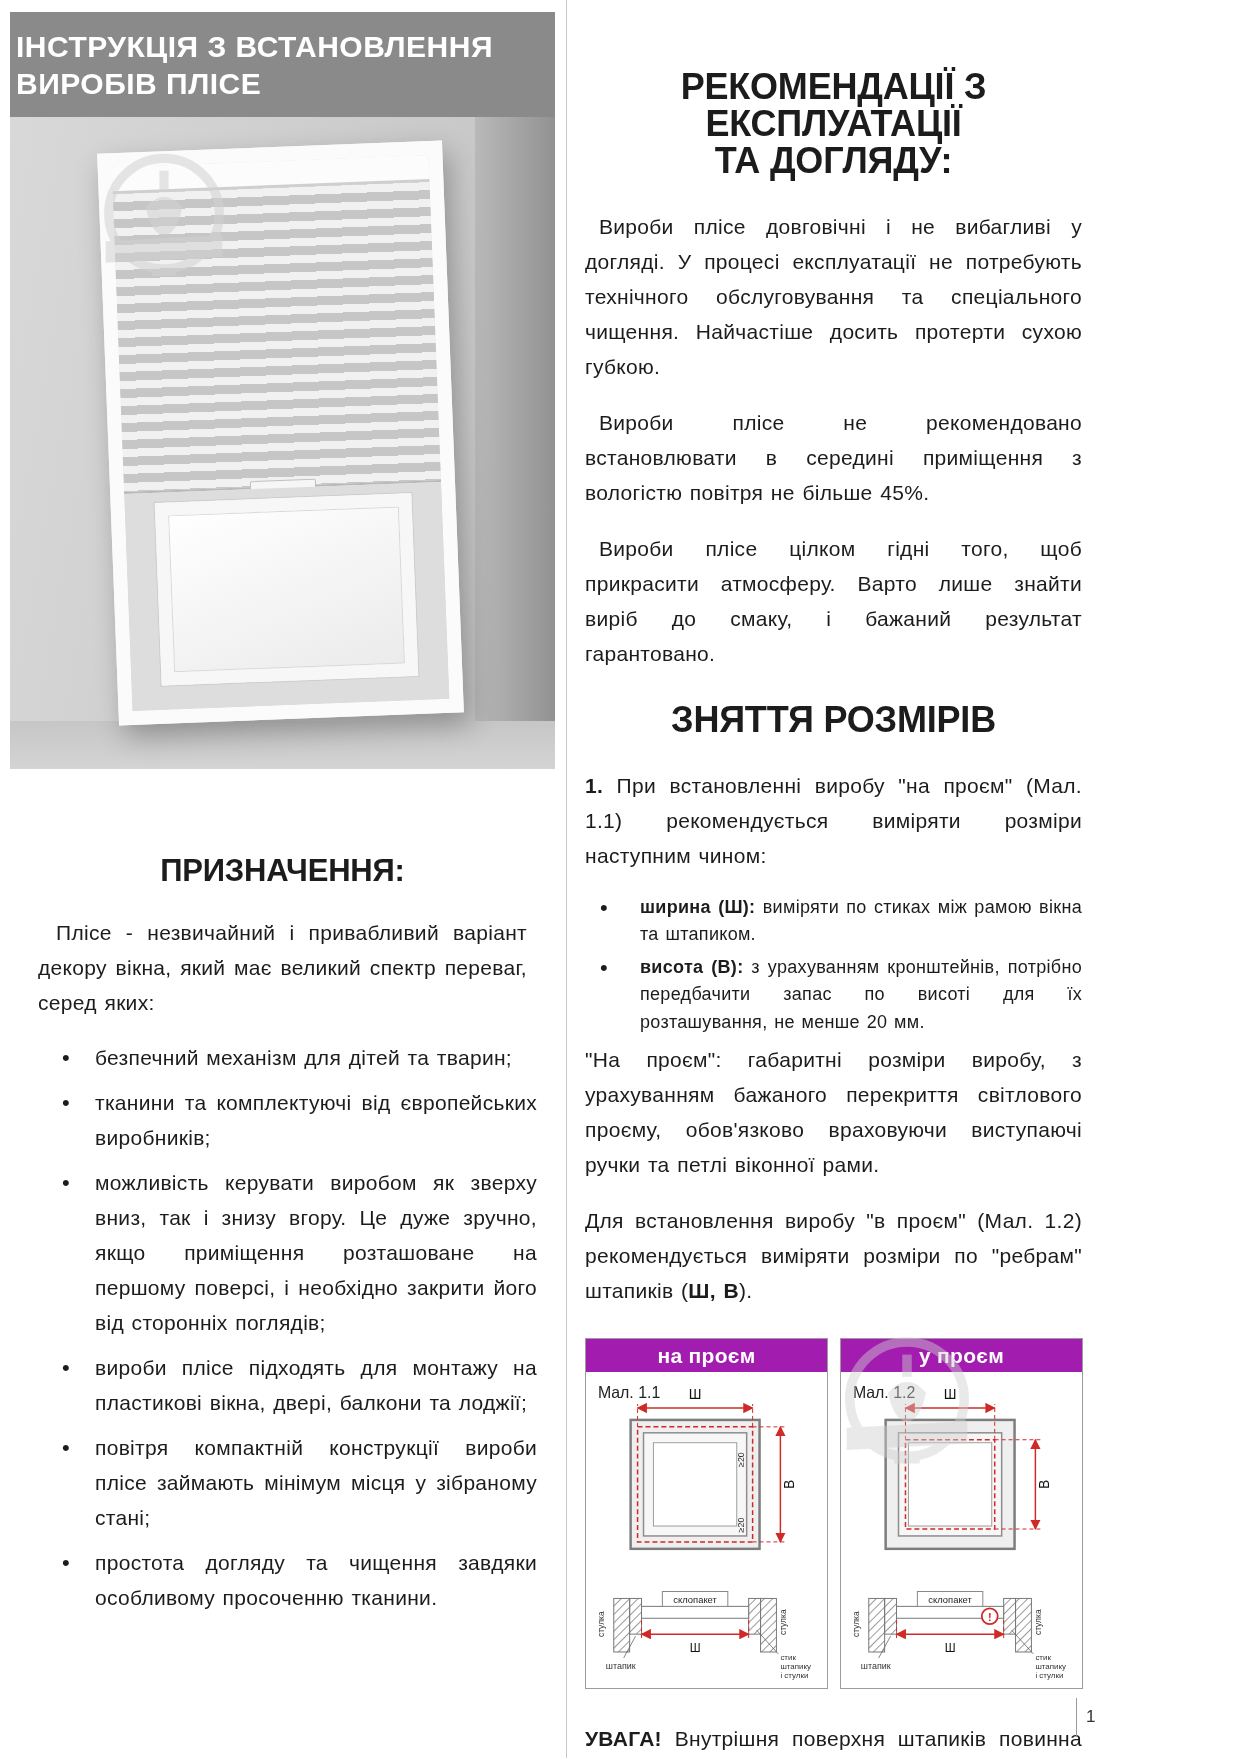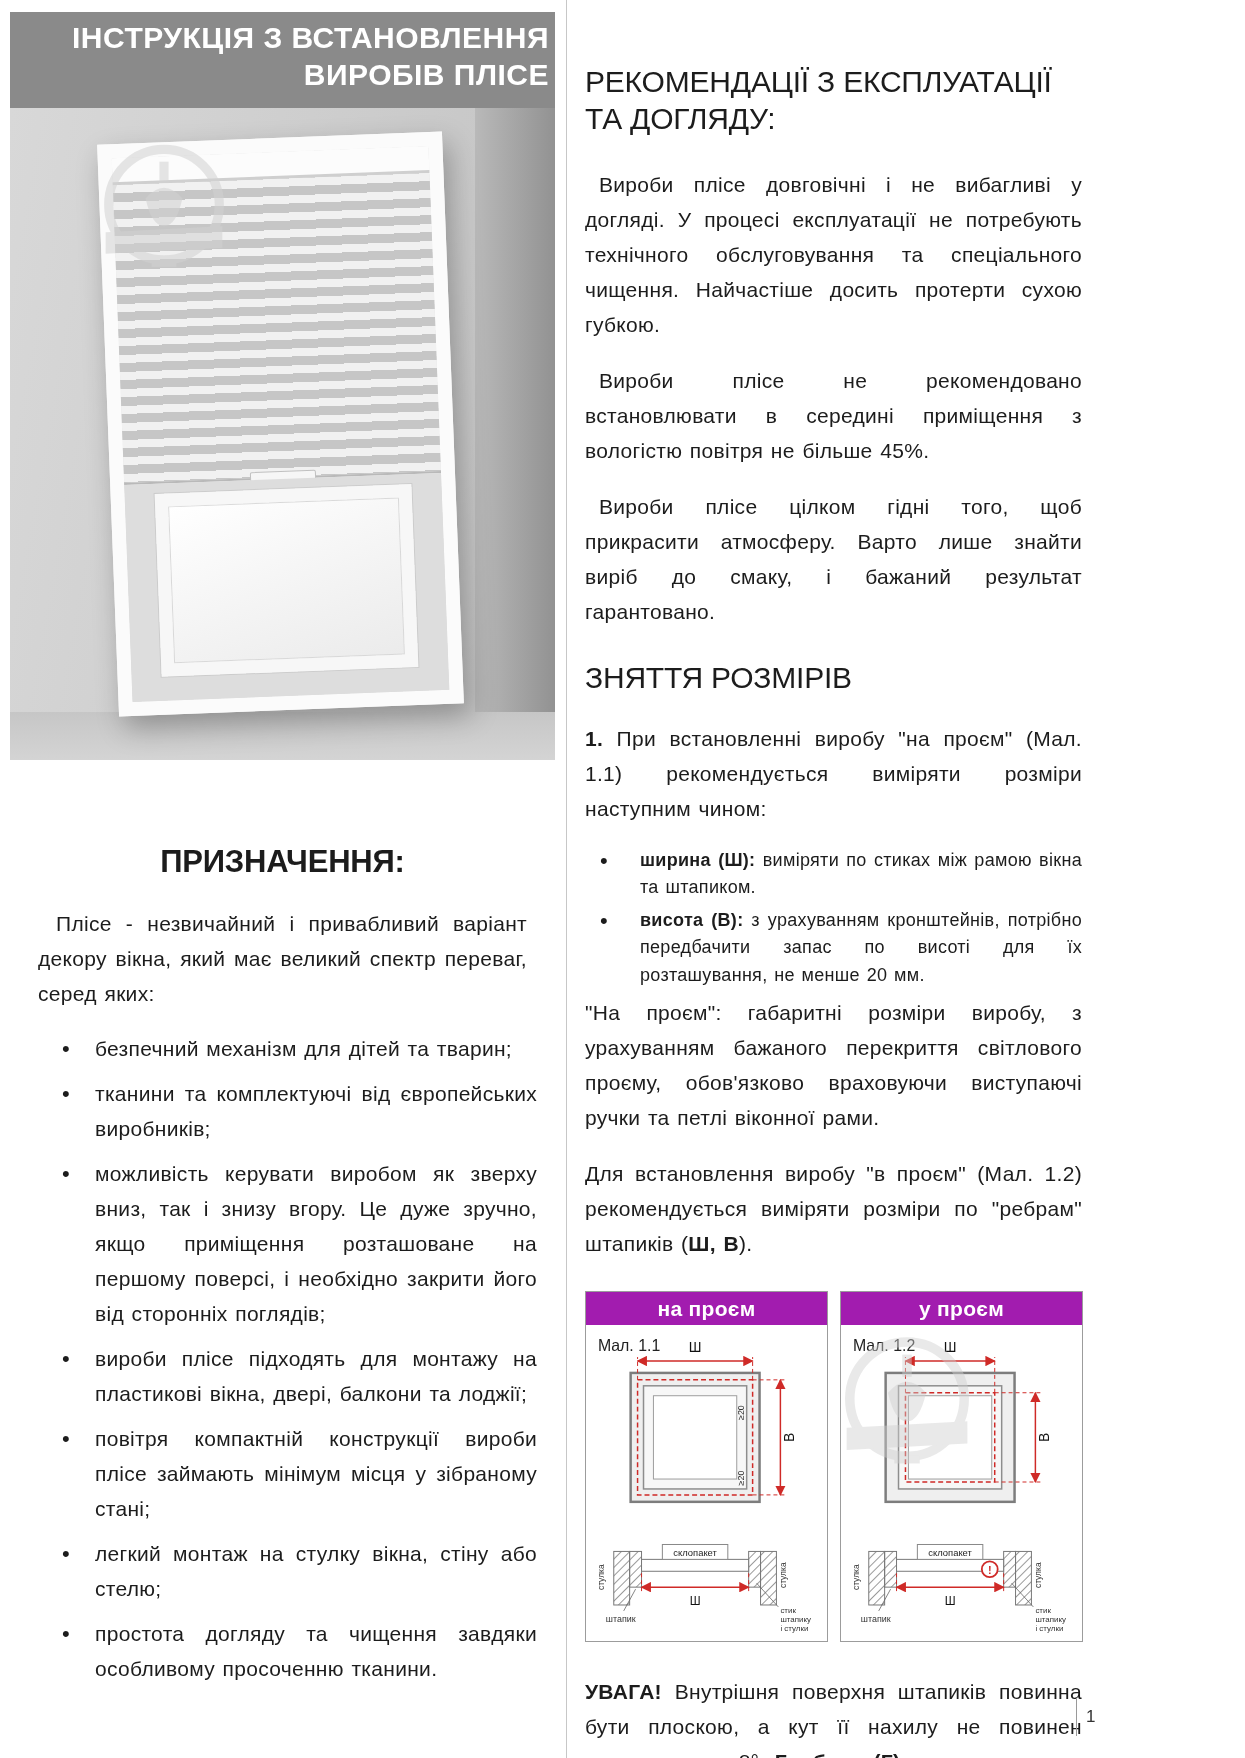--- a/index.html
+++ b/index.html
@@ -1,22 +1,22 @@
 <!DOCTYPE html>
 <html><head>
 <meta charset="utf-8">
 <style>
   html,body{margin:0;padding:0;background:#ffffff;}
   .page{position:relative;width:1245px;height:1758px;background:#ffffff;
         font-family:"Liberation Sans",sans-serif;color:#1c1c1c;overflow:hidden;}
 
   
   .col-left{position:absolute;left:10px;top:12px;width:545px;}
-  .title-block{background:#8a8a8a;color:#ffffff;text-align:right;font-weight:bold;
-               font-size:30px;line-height:37px;padding:7px 6px 15px;letter-spacing:.5px;}
+  .title-block{background:#8a8a8a;color:#ffffff;text-align:left;font-weight:bold;
+               font-size:30px;line-height:37px;padding:16px 6px 15px;letter-spacing:.5px;}
   .photo{position:relative;height:652px;overflow:hidden;
          background:linear-gradient(100deg,#d8d8d8 0%,#cccccc 55%,#c2c2c2 100%);}
   .wall-right{position:absolute;top:0;right:0;width:80px;height:100%;
               background:linear-gradient(90deg,#b9b9b9,#929292);}
   .floor{position:absolute;left:0;bottom:0;width:100%;height:48px;
          background:linear-gradient(#c6c6c6,#d4d4d4);}
   .window{position:absolute;left:98px;top:30px;width:345px;height:572px;background:#f2f2f2;
           border:14px solid #fbfbfb;box-sizing:border-box;transform:rotate(-2.2deg);
           box-shadow:6px 12px 28px rgba(0,0,0,.28), inset 0 0 0 1px #d8d8d8;}
   .headrail{height:24px;background:#fcfcfc;border-bottom:3px solid #cfcfcf;}
@@ -37,21 +37,21 @@
   .intro-left{margin:26px 28px 0;text-indent:18px;}
   .bullets{margin:20px 0 0;padding:0 18px 0 85px;list-style:none;}
   .bullets li{position:relative;margin-bottom:10px;}
   .bullets li::before{content:"\2022";position:absolute;left:-33px;top:0;font-size:22px;}
 
   
   .divider{position:absolute;left:566px;top:0;width:1px;height:1758px;background:#c7c7c7;}
 
   
   .col-right{position:absolute;left:585px;top:38px;width:497px;}
-  .h-center{font-size:30px;line-height:37px;font-weight:normal;letter-spacing:-.2px;}
+  .h-center{font-size:36px;line-height:37px;font-weight:bold;text-align:center;letter-spacing:-.2px;}
   .mt30{margin-top:30px;} .mt24{margin-top:24px;} .mt18{margin-top:18px;}
   .mt10{margin-top:10px;} .mt8{margin-top:8px;} .mt6{margin-top:6px;} .mt32{margin-top:32px;}
   .indent{text-indent:14px;}
   .b{font-weight:bold;}
   .rlist{margin:6px 0 0;padding:0 0 0 55px;list-style:none;}
   .rlist li{position:relative;margin-bottom:5px;text-align:justify;
             font-size:18px;line-height:27.5px;letter-spacing:.3px;word-spacing:1.5px;}
   .rlist li::before{content:"\2022";position:absolute;left:-40px;top:0;font-size:22px;}
 
   
@@ -102,21 +102,20 @@
     <h2 class="h-left">ПРИЗНАЧЕННЯ:</h2>
 
     <p class="body intro-left">Плісе - незвичайний і привабливий варіант декору вікна, який має великий спектр переваг, серед яких:</p>
 
     <ul class="bullets body">
       <li><span>безпечний механізм для дітей та тварин;</span></li>
       <li><span>тканини та комплектуючі від європейських виробників;</span></li>
       <li><span>можливість керувати виробом як зверху вниз, так і знизу вгору. Це дуже зручно, якщо приміщення розташоване на першому поверсі, і необхідно закрити його від сторонніх поглядів;</span></li>
       <li><span>вироби плісе підходять для монтажу на пластикові вікна, двері, балкони та лоджії;</span></li>
       <li><span>повітря компактній конструкції вироби плісе займають мінімум місця у зібраному стані;</span></li>
-      <li><span>легкий монтаж на стулку вікна, стіну або стелю;</span></li>
       <li><span>простота догляду та чищення завдяки особливому просоченню тканини.</span></li>
     </ul>
   </div>
 
   <div class="divider"></div>
 
   <div class="col-right">
 
     <h2 class="h-center">
       <span>РЕКОМЕНДАЦІЇ З ЕКСПЛУАТАЦІЇ</span><br>

